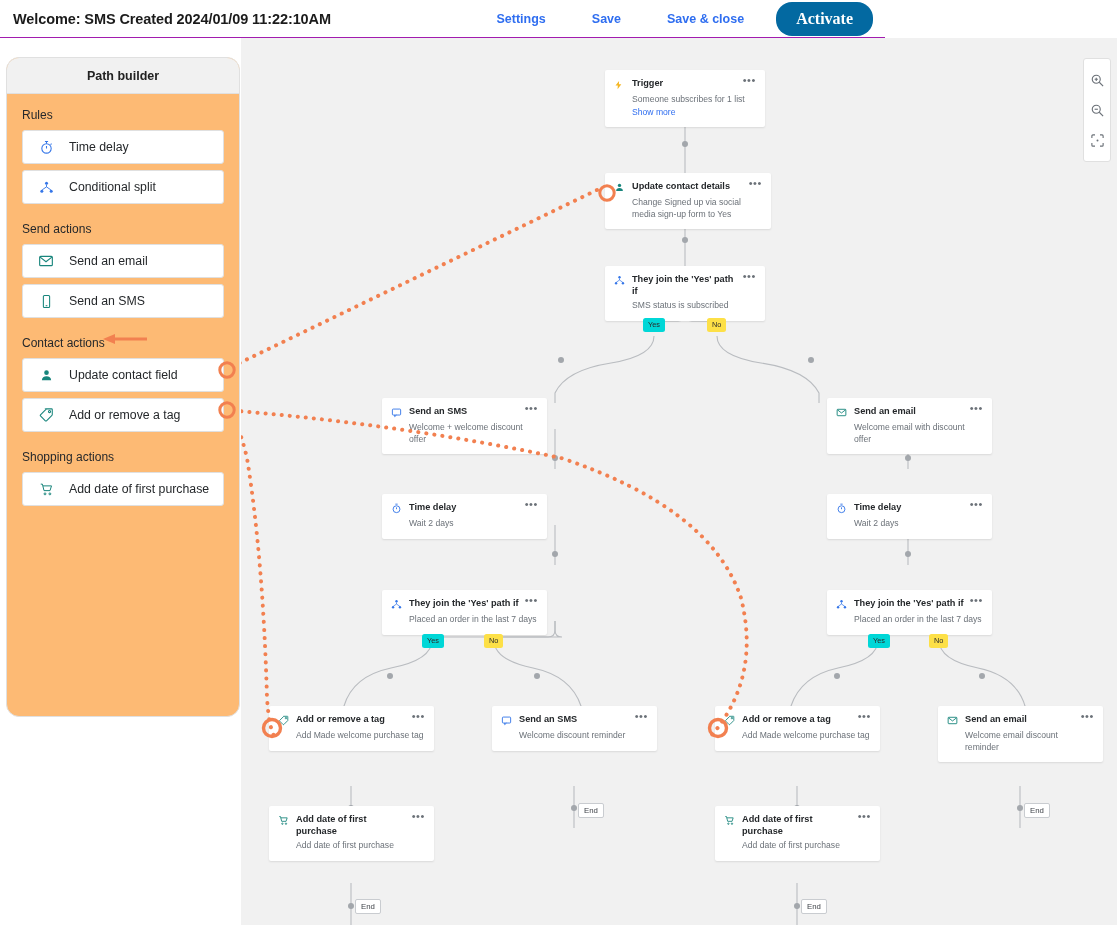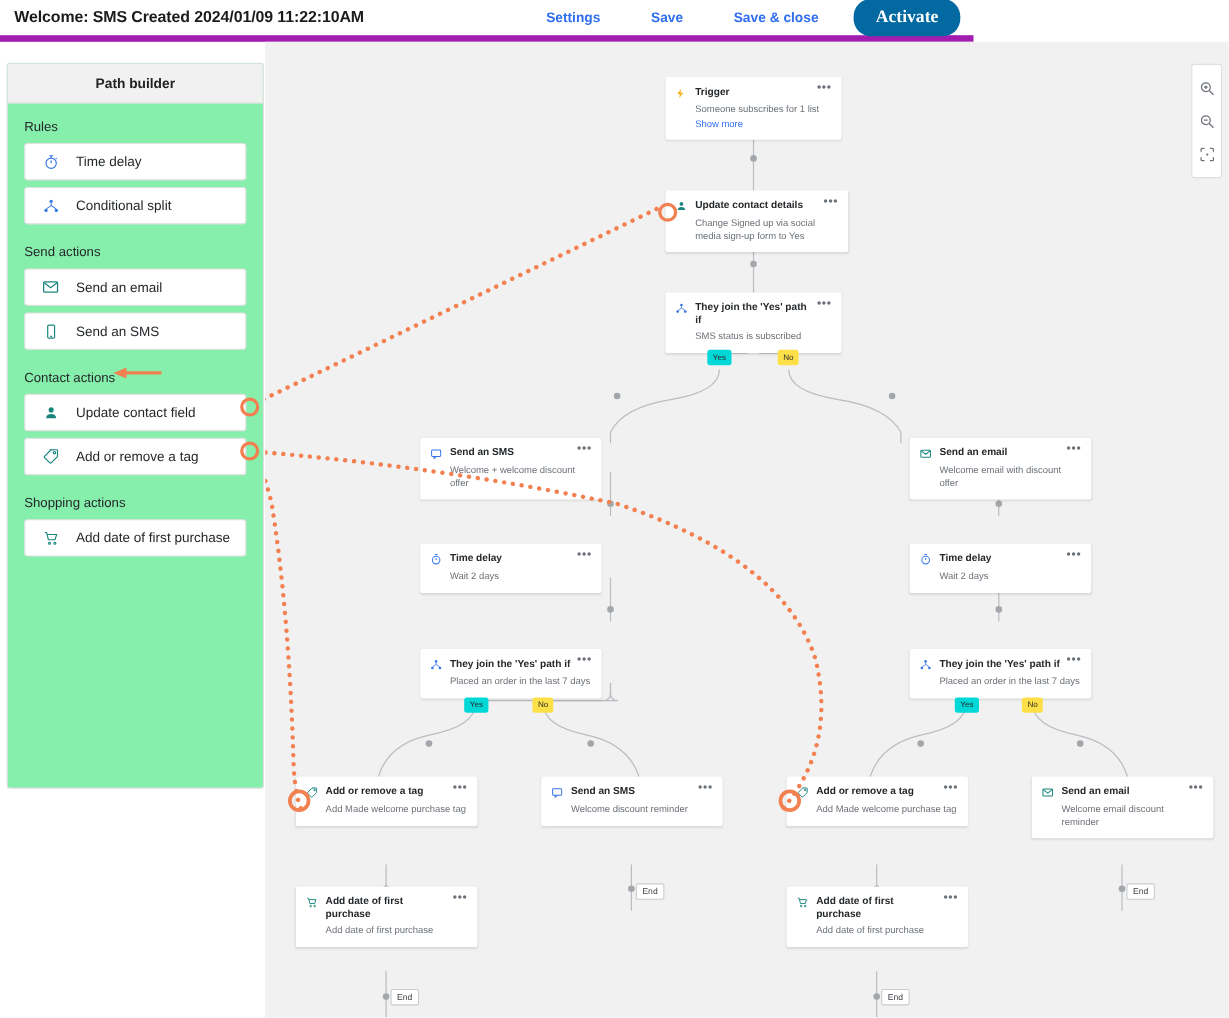--- a/index.html
+++ b/index.html
@@ -8,21 +8,21 @@
     font-family: "Liberation Sans", sans-serif;
     background: #ffffff;
     overflow: hidden;
   }
 
   
   #app-header {
     position: absolute; left: 0; top: 0;
     width: 885px; height: 38px;
     background: #ffffff;
-    border-bottom: 6px solid #a21caf;
+    border-bottom: 1px solid #a21caf;
     display: flex; align-items: center;
   }
   #page-title {
     margin-left: 13px;
     font-size: 14.5px; font-weight: bold; color: #1b1b1b;
     letter-spacing: -0.1px;
   }
   #header-actions {
     margin-left: auto; display: flex; align-items: center;
     gap: 0px; margin-right: 12px;
@@ -37,23 +37,23 @@
     border: none; border-radius: 16px;
     padding: 8px 20px; cursor: pointer;
     margin-left: 9px;
     font-family: Liberation Serif, serif;
   }
 
   
   #sidebar {
     position: absolute; left: 6px; top: 57px;
     width: 234px; height: 660px;
-    background: #86efac;
+    background: #fdba74;
     border: 1px solid #e0e0e0;
-    border-radius: 3px;
+    border-radius: 13px;
     overflow: hidden;
   }
   #sidebar-header {
     height: 36px; background: #f1f1f1;
     border-bottom: 1px solid #e0e0e0;
     display: flex; align-items: center; justify-content: center;
     font-size: 12.5px; font-weight: bold; color: #222;
   }
   #sidebar-body { padding: 14px 15px 0 15px; }
   .group-label {

